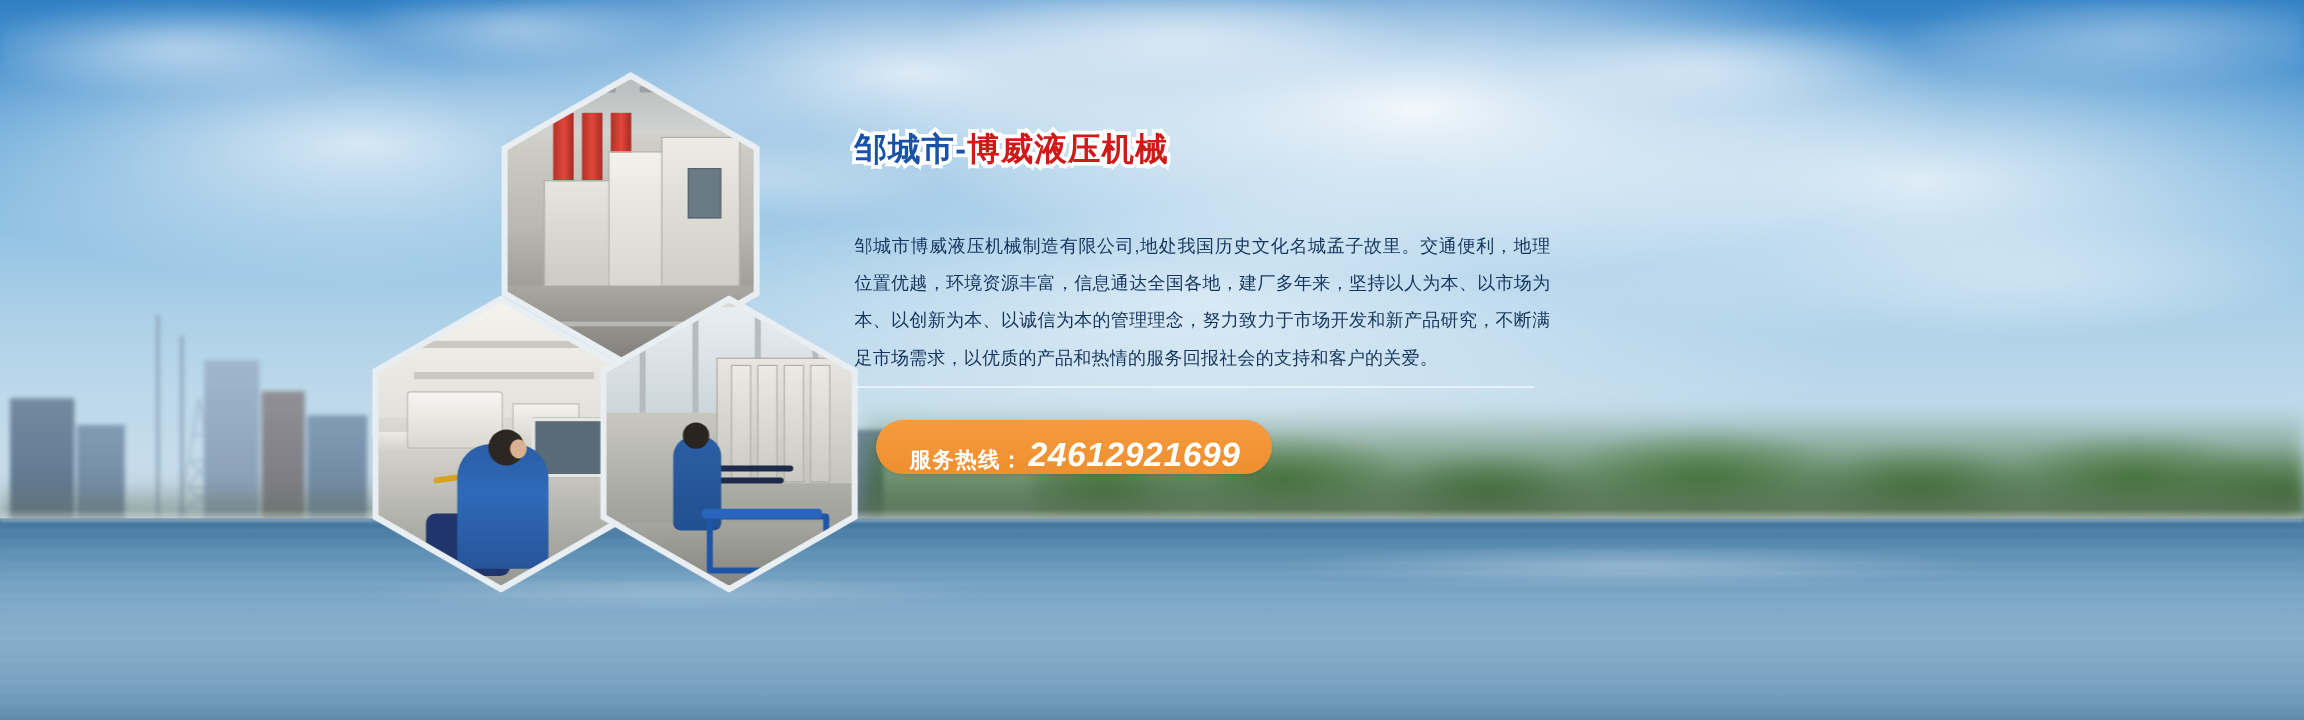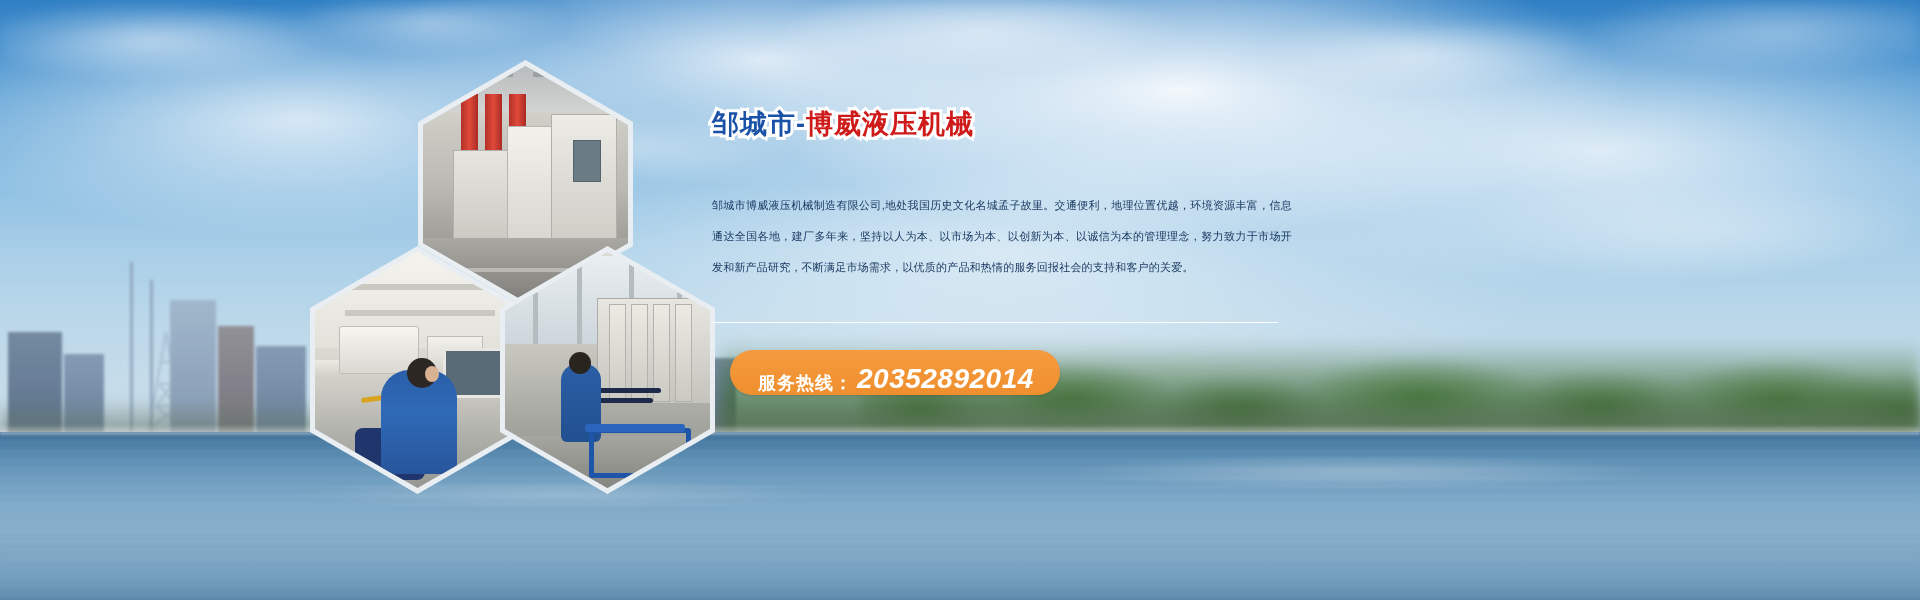--- a/index.html
+++ b/index.html
@@ -191,21 +191,21 @@
   .title-stroke{
     position:absolute;left:0;top:0;
     color:transparent;
     -webkit-text-stroke:6px #ffffff;
     z-index:0;
   }
   .title-fill{position:relative;z-index:1;-webkit-text-stroke:0;}
 
   .desc{
     margin-top:50px;
-    font-size:11px;line-height:31px;color:#16355e;
+    font-size:15px;line-height:31px;color:#16355e;
     text-align:justify;letter-spacing:.2px;
   }
   .desc p{margin:0;}
 
   .divider{
     position:absolute;left:0;top:214px;width:566px;height:1px;
     background:rgba(255,255,255,.92);
   }
 
   .hotline{
@@ -348,18 +348,18 @@
     </div>
 
     <div class="desc">
       <p>邹城市博威液压机械制造有限公司,地处我国历史文化名城孟子故里。交通便利，地理位置优越，环境资源丰富，信息通达全国各地，建厂多年来，坚持以人为本、以市场为本、以创新为本、以诚信为本的管理理念，努力致力于市场开发和新产品研究，不断满足市场需求，以优质的产品和热情的服务回报社会的支持和客户的关爱。</p>
     </div>
 
     <div class="divider"></div>
 
     <div class="hotline">
       <span class="hl-label">服务热线：</span>
-      <span class="hl-num">20352892014</span>
+      <span class="hl-num">24612921699</span>
     </div>
 
   </div>
 
 </div>
 
 </body></html>

